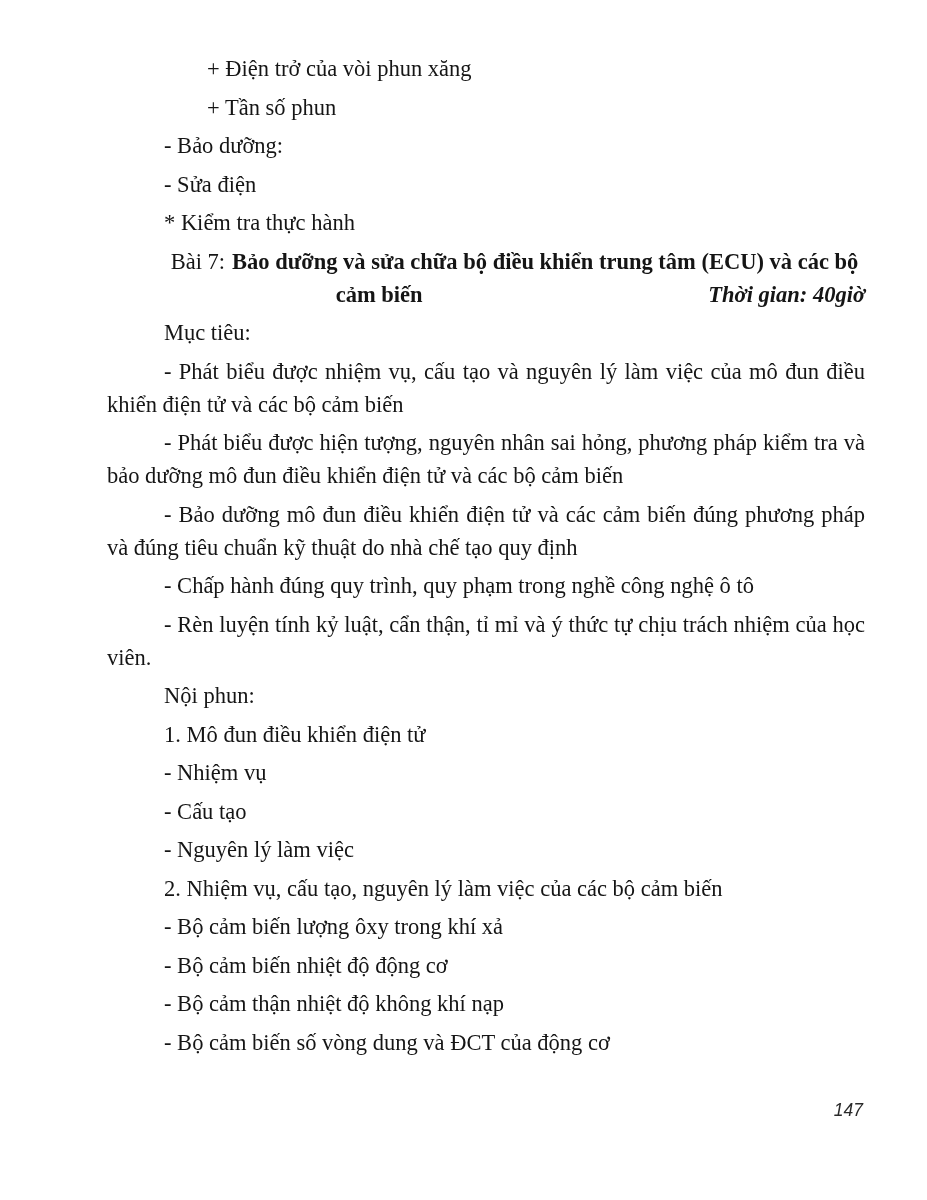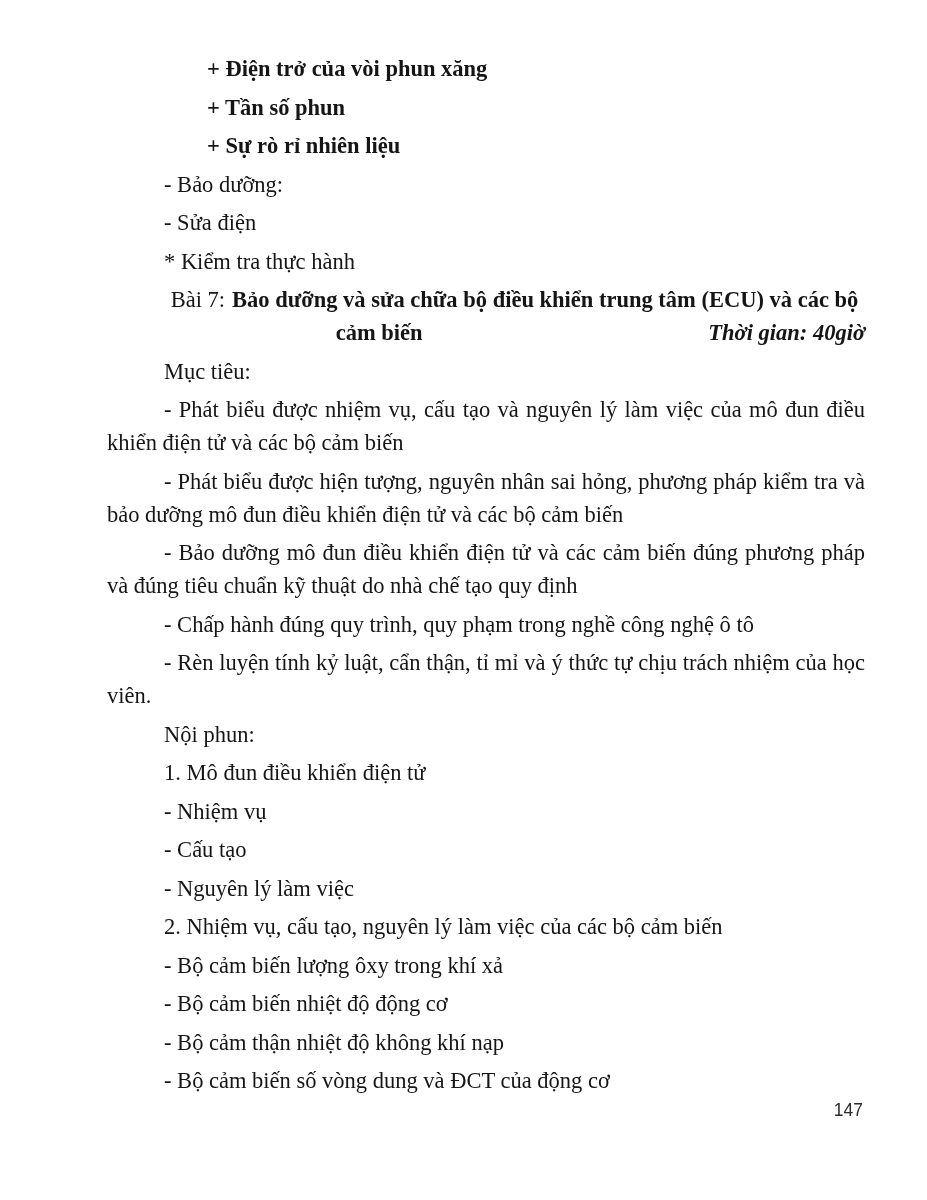--- a/index.html
+++ b/index.html
@@ -18,47 +18,47 @@
     font-size: 22.5px;
     line-height: 33px;
     color: #151515;
     overflow: hidden;
   }
   .para {
     margin: 0 0 5.5px 0;
     text-align: justify;
   }
   .ind1 { text-indent: 57px; }
-  .ind2 { text-indent: 100px; font-weight: bold; }
+  .ind2 { text-indent: 100px; }
   .italic { }
   .heading-para { text-align: center; }
   .heading-title { font-weight: bold; margin-left: 7px; }
   .duration {
     float: right;
     font-style: italic;
     font-weight: bold;
   }
   .page-number {
     position: absolute;
     top: 1099px;
     right: 64px;
     font-family: "Liberation Sans", sans-serif;
     font-size: 17.5px;
     line-height: 22px;
     color: #2a2a2a;
+    font-style: italic;
   }
 </style>
 </head>
 <body>
 
 <div class="page">
 
   <p class="para ind2">+ Điện trở của vòi phun xăng</p>
   <p class="para ind2">+ Tần số phun</p>
-  <p class="para ind2">+ Sự rò rỉ nhiên liệu</p>
 
   <p class="para ind1">- Bảo dưỡng:</p>
   <p class="para ind1">- Sửa điện</p>
   <p class="para ind1">* Kiểm tra thực hành</p>
 
   <p class="para ind1 heading-para"><span>Bài 7:</span><span class="heading-title">Bảo dưỡng và sửa chữa bộ điều khiển trung tâm (ECU) và các bộ cảm biến</span><span class="duration">Thời gian: 40giờ</span></p>
 
   <p class="para ind1 italic">Mục tiêu:</p>
 
   <p class="para ind1">- Phát biểu được nhiệm vụ, cấu tạo và nguyên lý làm việc của mô đun điều khiển điện tử và các bộ cảm biến</p>

